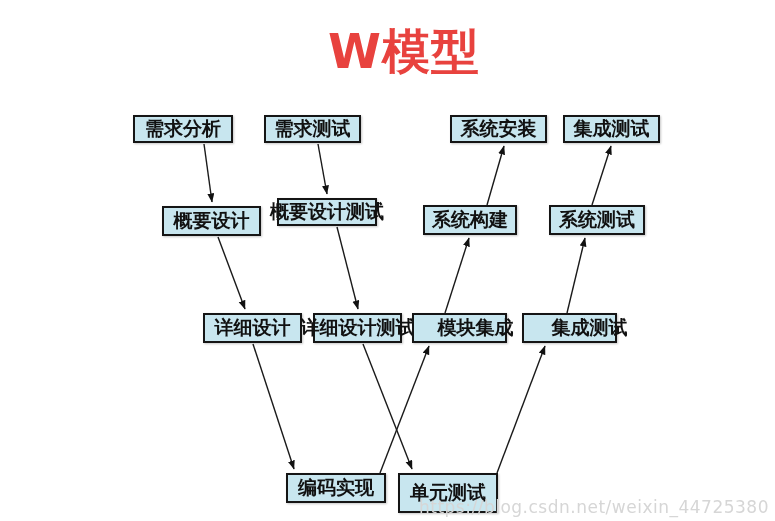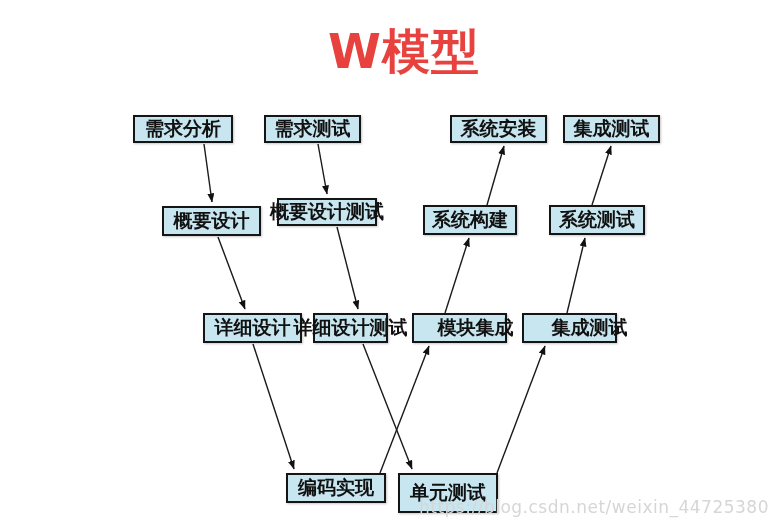--- a/index.html
+++ b/index.html
@@ -57,21 +57,21 @@
   <div id="node-layer">
       <div class="node" style="left: 133px; top: 115px; width: 100px; height: 28px;">需求分析</div>
       <div class="node" style="left: 264px; top: 115px; width: 97px; height: 28px;">需求测试</div>
       <div class="node" style="left: 450px; top: 115px; width: 97px; height: 28px; font-family: Liberation Mono, monospace;">系统安装</div>
       <div class="node" style="left: 563px; top: 115px; width: 97px; height: 28px;">集成测试</div>
       <div class="node" style="left: 162px; top: 206px; width: 99px; height: 30px; text-align: center;">概要设计</div>
       <div class="node" style="left: 277px; top: 198px; width: 100px; height: 28px;">概要设计测试</div>
       <div class="node" style="left: 423px; top: 205px; width: 94px; height: 30px; font-family: Liberation Serif, serif;">系统构建</div>
       <div class="node" style="left: 549px; top: 205px; width: 96px; height: 30px;">系统测试</div>
       <div class="node" style="left: 203px; top: 313px; width: 99px; height: 30px;">详细设计</div>
-      <div class="node" style="left: 313px; top: 313px; width: 75px; height: 30px;">详细设计测试</div>
+      <div class="node" style="left: 313px; top: 313px; width: 89px; height: 30px;">详细设计测试</div>
       <div class="node" style="left: 412px; top: 313px; width: 95px; height: 30px; padding-left: 32px;">模块集成</div>
       <div class="node" style="left: 522px; top: 313px; width: 95px; height: 30px; padding-left: 40px;">集成测试</div>
       <div class="node" style="left: 286px; top: 473px; width: 100px; height: 30px;">编码实现</div>
       <div class="node" style="left: 398px; top: 473px; width: 100px; height: 40px;">单元测试</div>
     </div>
 
   <div id="watermark">https://blog.csdn.net/weixin_44725380</div>
 </div>
 
 </body></html>

